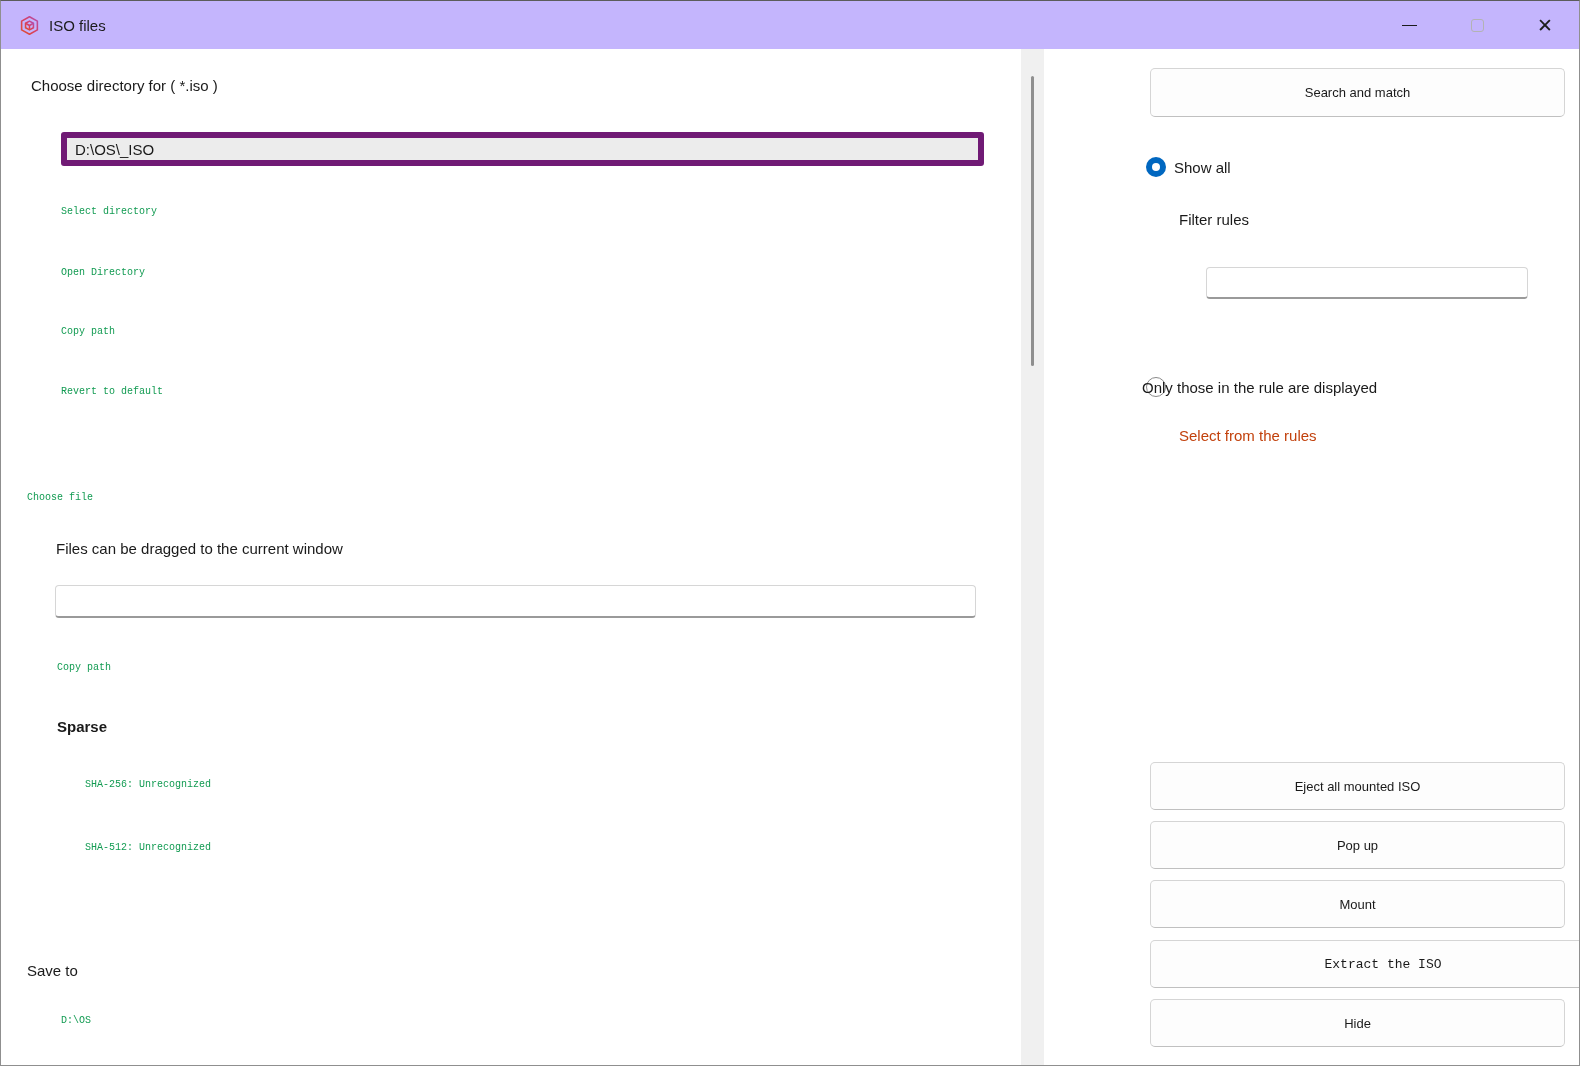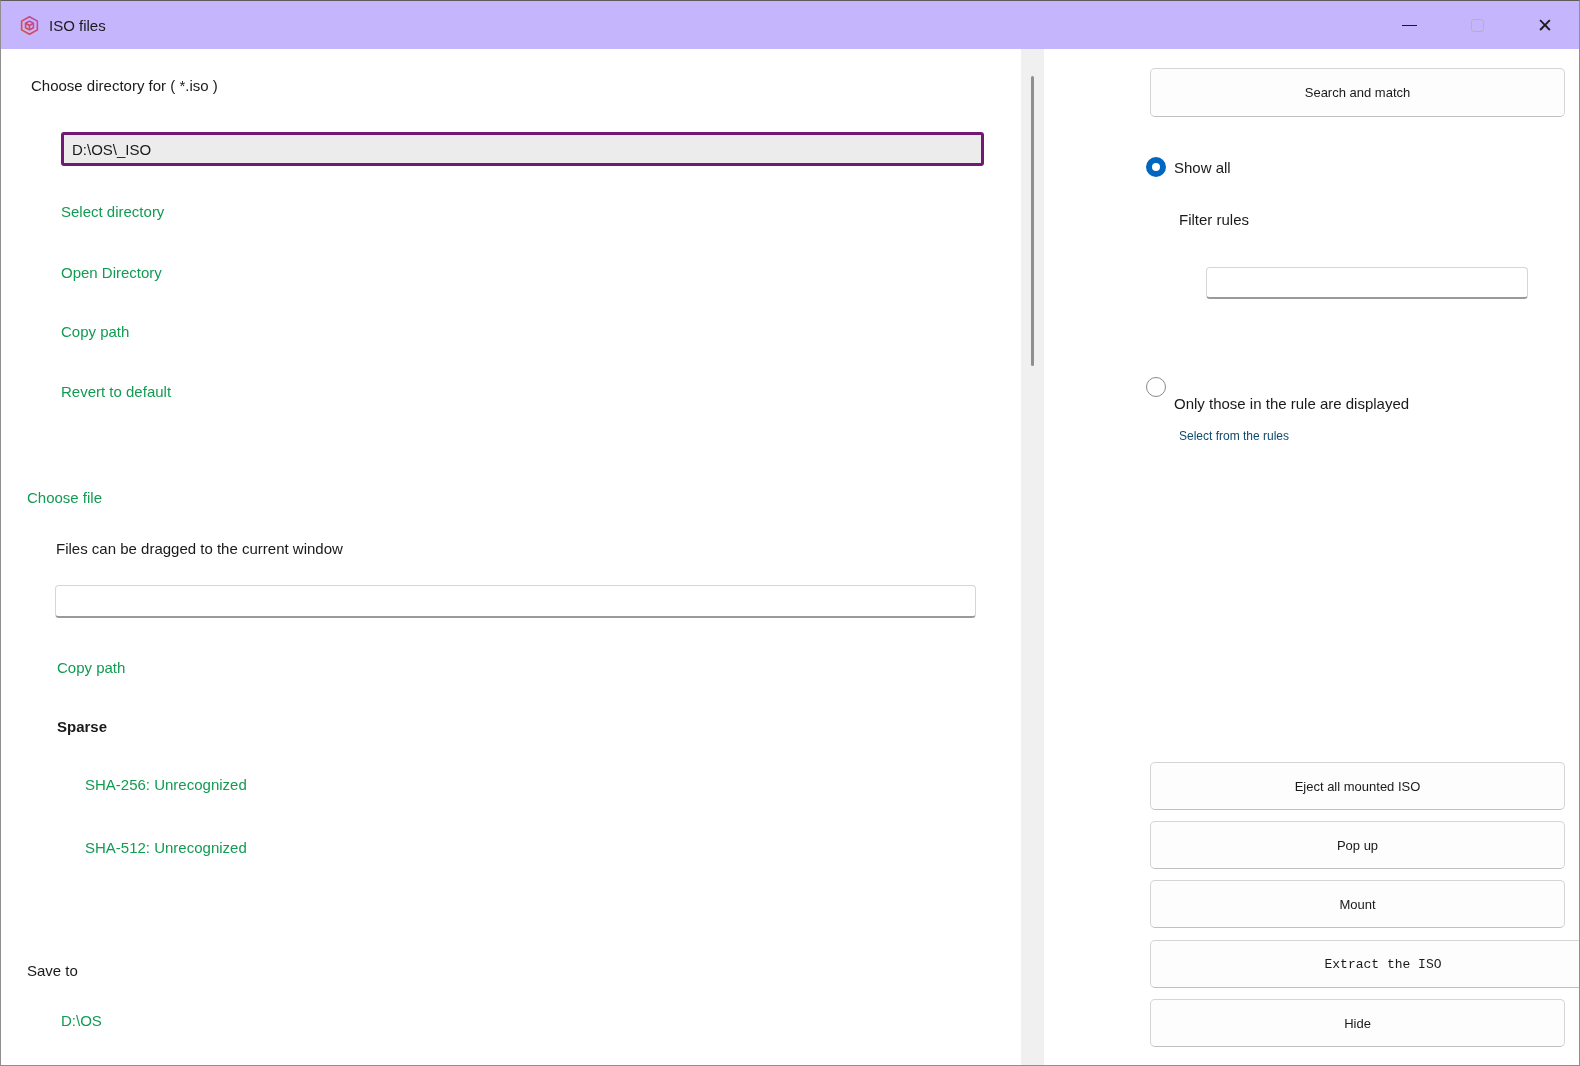--- a/index.html
+++ b/index.html
@@ -20,30 +20,30 @@
     width:68px;height:48px;display:flex;align-items:center;justify-content:center;
     background:transparent;border:none;padding:0;cursor:default;
   }
   .min-glyph{width:15px;height:0;border-top:1.6px solid #1b1b1b;}
   .max-glyph{width:13px;height:13px;border:1.6px solid #b3b3b3;border-radius:3px;}
   .close-glyph{font-size:19px;line-height:19px;color:#1b1b1b;font-weight:400;}
   
   .content{position:absolute;left:0;top:48px;right:0;bottom:0;background:#ffffff;}
   .abs{position:absolute;}
   .lbl{font-size:15px;line-height:20px;color:#1a1a1a;white-space:nowrap;}
-  .link{font-size:15px;line-height:20px;color:var(--accent_green,#129b52);white-space:nowrap;cursor:pointer;}
-  .link-disabled{font-size:12px;line-height:20px;color:#0c4a6e;white-space:nowrap;}
+  .link{font-size:10px;line-height:20px;color:var(--accent_green,#129b52);white-space:nowrap;cursor:pointer;font-family:Liberation Mono, monospace;}
+  .link-disabled{font-size:15px;line-height:20px;color:#c2410c;white-space:nowrap;}
   
   .textbox{
     font-size:15px;color:#1a1a1a;padding:0 8px;outline:none;
     border:1px solid #d6d6d6;border-bottom:2px solid #9a9a9a;border-radius:4px;background:#ffffff;
   }
   .textbox-readonly{
     font-size:15px;color:#1a1a1a;padding:0 8px;outline:none;
-    border:3px solid #701a75;border-radius:3px;background:#ececec;
+    border:6px solid #701a75;border-radius:3px;background:#ececec;
   }
   
   .btn{
     font-size:13px;color:#1a1a1a;background:#fdfdfd;
     border:1px solid #d5d5d5;border-bottom-color:#c0c0c0;border-radius:5px;
     display:flex;align-items:center;justify-content:center;cursor:pointer;padding:0;
   }
   
   .radio{width:20px;height:20px;border-radius:50%;position:absolute;}
   .radio.checked{background:var(--accent_blue,#0067c0);}
@@ -121,21 +121,21 @@
     <button class="abs btn" style="left:1149px;top:19px;width:415px;height:49px;">Search and match</button>
 
     <div class="radio checked abs" style="left:1145px;top:108px;"></div>
     <div class="abs lbl" style="left:1173px;top:109px;">Show all</div>
 
     <div class="abs lbl" style="left:1178px;top:161px;">Filter rules</div>
 
     <input class="abs textbox" style="left: 1205px; top: 218px; width: 322px; height: 32px;" value="">
 
     <div class="radio unchecked abs" style="left:1145px;top:328px;"></div>
-    <div class="abs lbl" style="left:1173px;top:329px;margin-top:16px;">Only those in the rule are displayed</div>
+    <div class="abs lbl" style="left:1141px;top:329px;">Only those in the rule are displayed</div>
 
     <div class="abs link-disabled" style="left:1178px;top:377px;">Select from the rules</div>
 
     <button class="abs btn" style="left:1149px;top:713px;width:415px;height:48px;">Eject all mounted ISO</button>
     <button class="abs btn" style="left:1149px;top:772px;width:415px;height:48px;">Pop up</button>
     <button class="abs btn" style="left:1149px;top:831px;width:415px;height:48px;">Mount</button>
     <button class="abs btn" style="left:1149px;top:891px;width:466px;height:48px;font-family:Liberation Mono, monospace;">Extract the ISO</button>
     <button class="abs btn" style="left:1149px;top:950px;width:415px;height:48px;">Hide</button>
   </div>
 </div>

